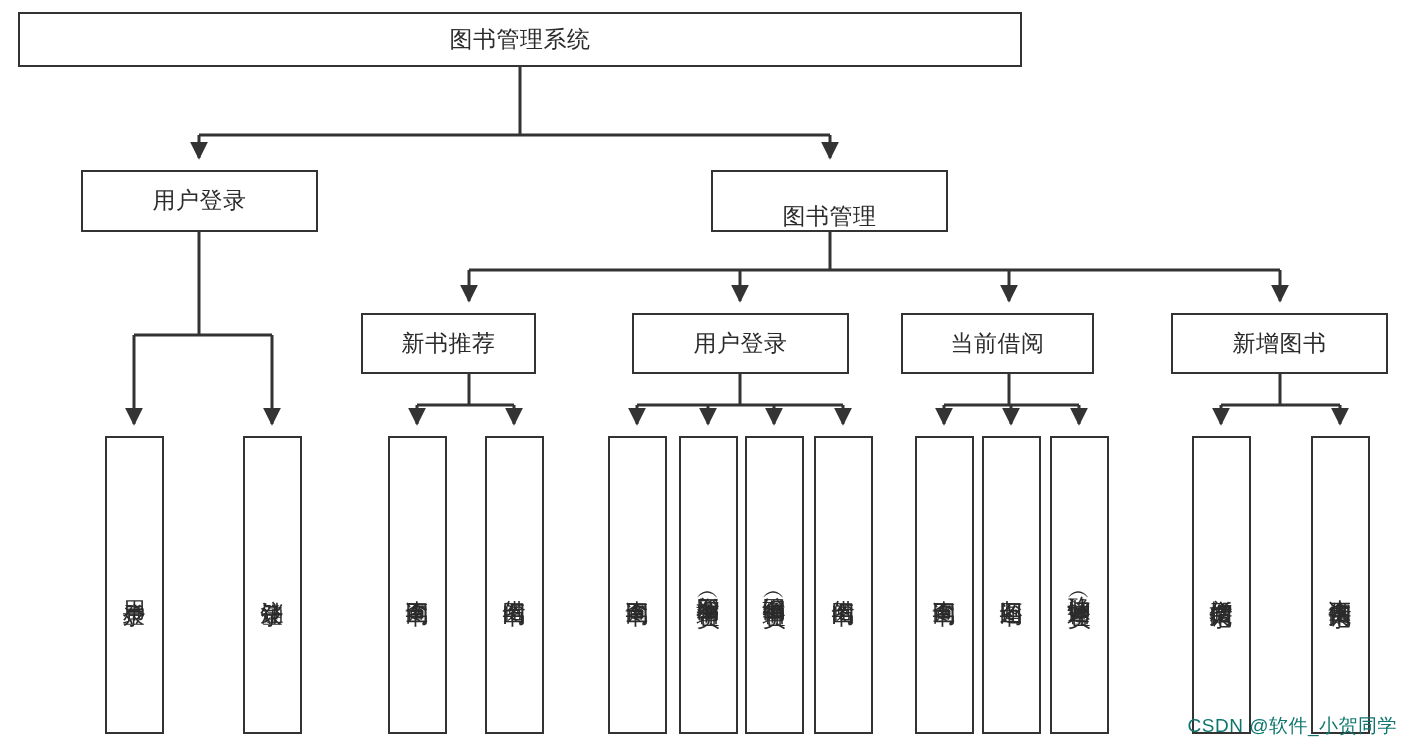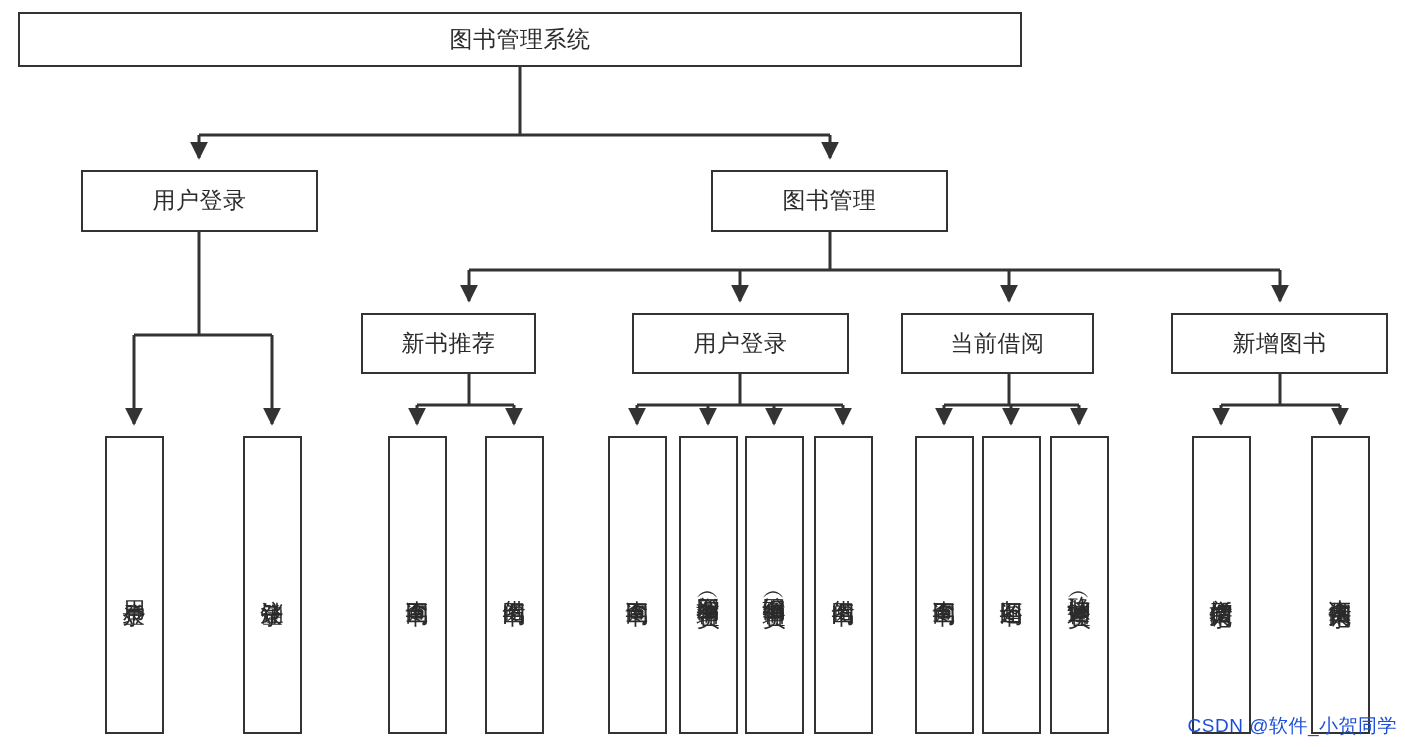--- a/index.html
+++ b/index.html
@@ -53,21 +53,21 @@
     text-orientation: upright;
     font-size: 23px;
     letter-spacing: 1.5px;
     line-height: 1.05;
   }
   #watermark {
     position: absolute;
     right: 8px;
     bottom: 8px;
     font-size: 19px;
-    color: #1d4ed8;
+    color: #0f766e;
     letter-spacing: 0.5px;
     white-space: nowrap;
   }
 </style>
 </head>
 <body>
 
 <div id="canvas">
 
   <svg id="edges" viewBox="0 0 1405 747" width="1405" height="747">
@@ -120,21 +120,21 @@
     </g>
   </svg>
 
   <div class="node horiz" style="left:18px; top:12px; width:1004px; height:55px;justify-content:center;">
     <span class="node-label">图书管理系统</span>
   </div>
 
   <div class="node horiz" style="left:81px; top:170px; width:237px; height:62px;">
     <span class="node-label">用户登录</span>
   </div>
-  <div class="node horiz" style="left:711px; top:170px; width:237px; height:62px;">
+  <div class="node horiz" style="left:711px; top:170px; width:237px; height:62px;align-items:flex-end;">
     <span class="node-label">图书管理</span>
   </div>
 
   <div class="node horiz" style="left:361px; top:313px; width:175px; height:61px;">
     <span class="node-label">新书推荐</span>
   </div>
   <div class="node horiz" style="left:632px; top:313px; width:217px; height:61px;">
     <span class="node-label">用户登录</span>
   </div>
   <div class="node horiz" style="left:901px; top:313px; width:193px; height:61px;">

